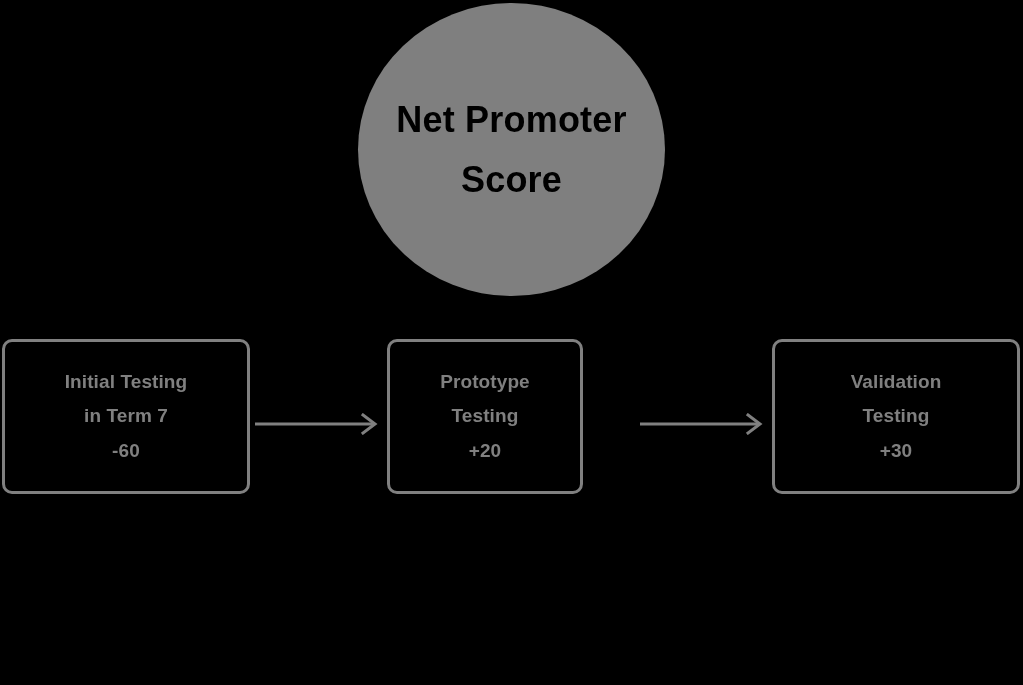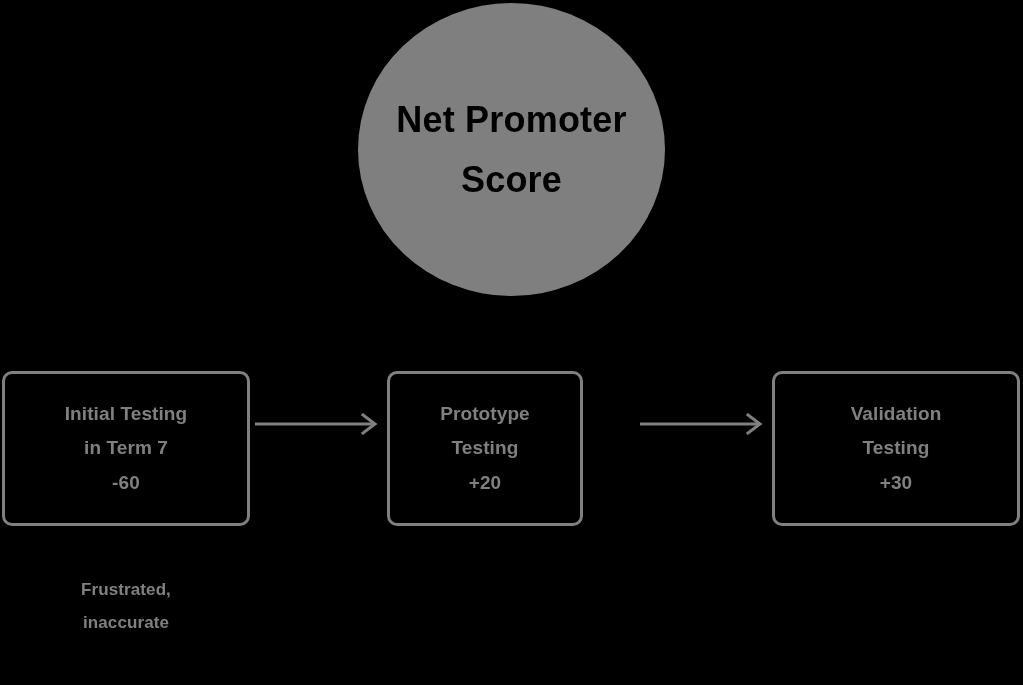--- a/index.html
+++ b/index.html
@@ -59,21 +59,20 @@
     top: 0;
     height: 155px;
     box-sizing: border-box;
     border: 3px solid #808080;
     border-radius: 10px;
     background: #000000;
     display: flex;
     align-items: center;
     justify-content: center;
     text-align: center;
-    margin-top: 32px;
   }
   .stage-box .stage-text {
     color: #808080;
     font-size: 19px;
     font-weight: bold;
     line-height: 1.82;
     white-space: pre-line;
     letter-spacing: 0.1px;
   }
   #stage-box-0 { left: 2px;   width: 248px; }
@@ -149,17 +148,15 @@
 
     <div class="stage-box" id="stage-box-2">
       <div class="stage-text">Validation
 Testing
 +30</div>
     </div>
 
   </div>
 
   <div class="caption-row">
-    <div class="stage-caption" id="stage-caption-0">Frustrated,
-inaccurate</div>
   </div>
 
 </div>
 
 </body></html>

